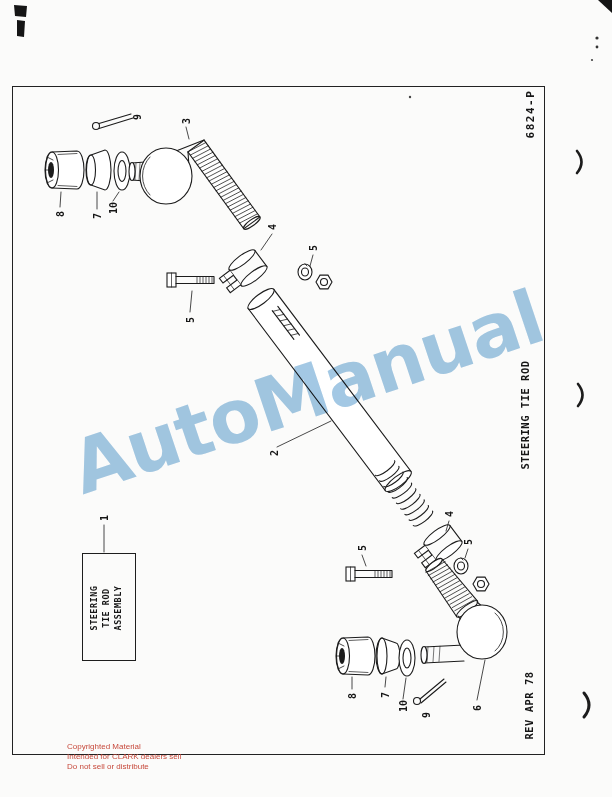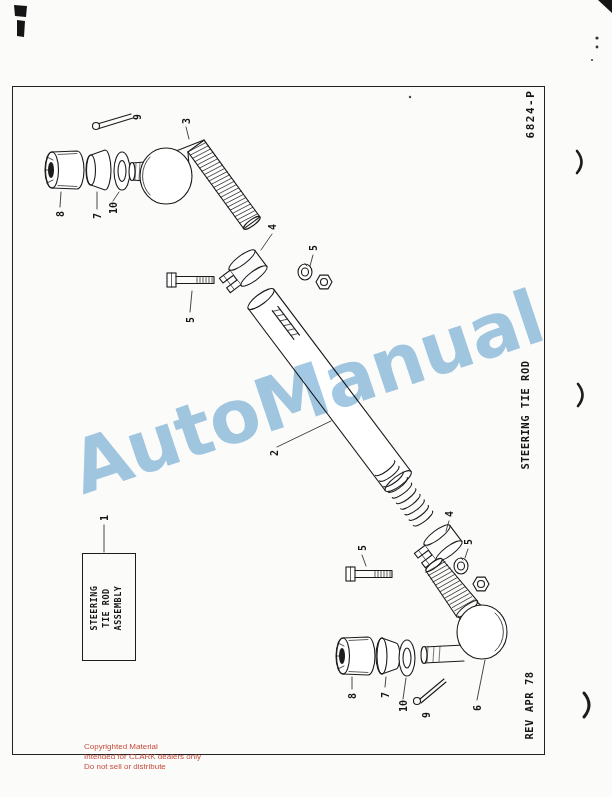--- a/index.html
+++ b/index.html
@@ -16,21 +16,21 @@
   .side-label{position:absolute;transform:rotate(-90deg);color:#161616;text-align:center;
               font-family:"DejaVu Sans Mono",monospace;font-weight:bold;z-index:4;white-space:nowrap;}
   #side-code{left:476px;top:107px;width:110px;height:14px;font-size:11px;letter-spacing:1.5px;}
   #side-title{left:461px;top:408px;width:130px;height:14px;font-size:10.5px;letter-spacing:.5px;}
   #side-rev{left:484px;top:699px;width:90px;height:13px;font-size:10.5px;letter-spacing:.5px;}
   .assembly-box{position:absolute;left:82px;top:553px;width:54px;height:108px;
                 border:1.5px solid #1d1d1d;box-sizing:border-box;z-index:4;}
   .assembly-text{position:absolute;left:-25px;top:32px;width:104px;height:44px;
                  transform:rotate(-90deg);text-align:center;color:#161616;
                  font:bold 8.5px/12px "DejaVu Sans Mono",monospace;letter-spacing:.5px;}
-  .copyright{position:absolute;left:84px;top:742px;z-index:5;color:#c74a3c;
+  .copyright{position:absolute;left:67px;top:742px;z-index:5;color:#c74a3c;
              font:400 8px/10px "Liberation Sans",sans-serif;}
 </style>
 </head>
 <body>
 
 <div class="page">
 
   <div class="frame"></div>
 
   <svg class="diagram" width="612" height="797" viewBox="0 0 612 797" xmlns="http://www.w3.org/2000/svg">
@@ -228,17 +228,17 @@
   <div class="assembly-box">
     <div class="assembly-text">
       <div>STEERING</div>
       <div>TIE ROD</div>
       <div>ASSEMBLY</div>
     </div>
   </div>
 
   <div class="copyright">
     <div>Copyrighted Material</div>
-    <div>Intended for CLARK dealers only</div>
+    <div>Intended for CLARK dealers sell</div>
     <div>Do not sell or distribute</div>
   </div>
 
 </div>
 
 </body></html>

